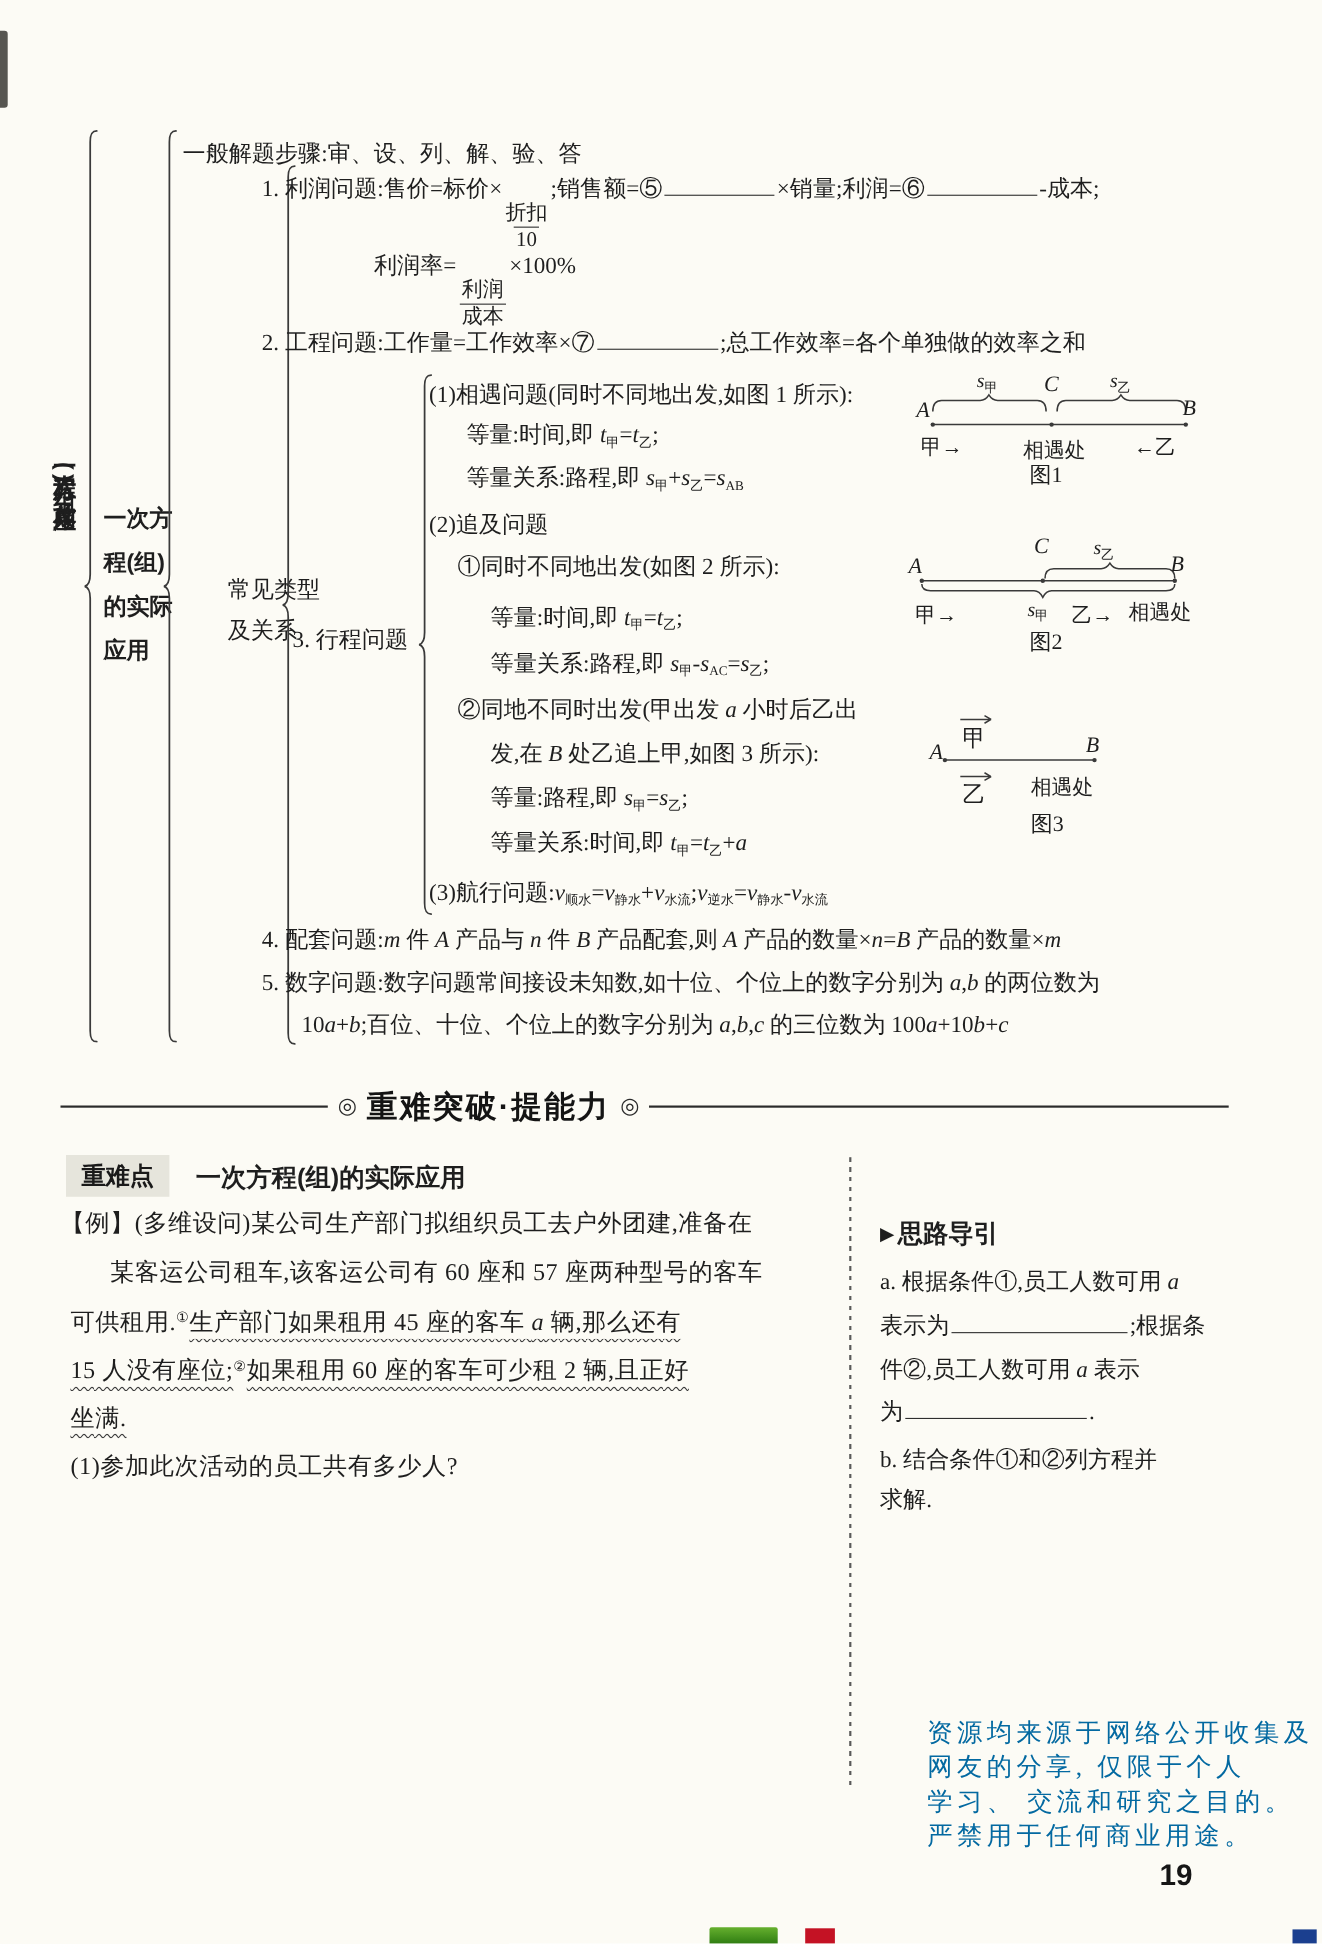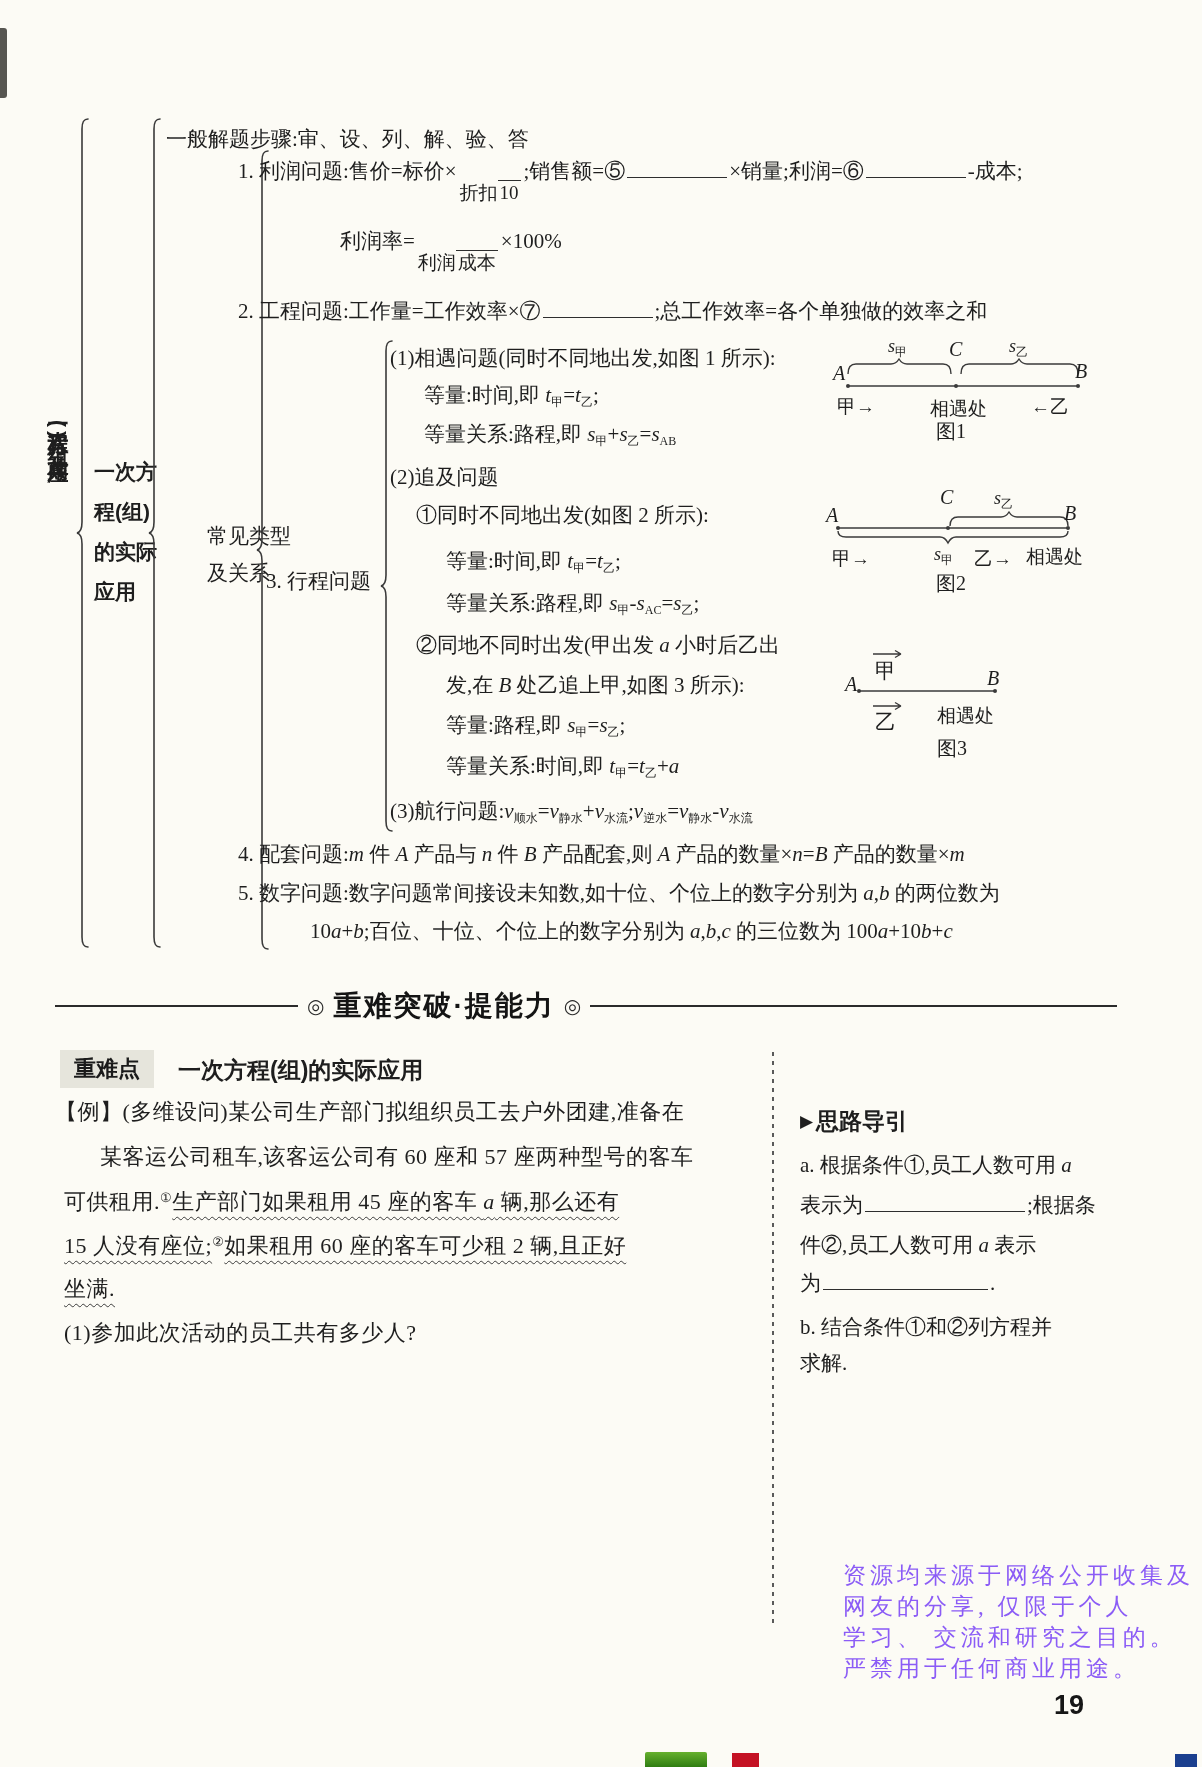--- a/index.html
+++ b/index.html
@@ -9,42 +9,42 @@
   .serif{font-family:"Liberation Serif","DejaVu Serif",serif;}
   .sansb{font-family:"Liberation Sans","DejaVu Sans",sans-serif;font-weight:700;}
   .t21{font-size:21px;line-height:27px;}
   .t20{font-size:20px;}
   .pre{white-space:pre-line;}
   .vert{writing-mode:vertical-rl;letter-spacing:2px;font-size:21px;height:235px;}
   .mv{font-family:"Liberation Serif","DejaVu Serif",serif;font-style:italic;}
   sub{font-size:12px;vertical-align:-4px;line-height:0;}
   sup{font-size:13px;vertical-align:7px;line-height:0;}
   .blank{display:inline-block;height:4px;border-bottom:1.6px solid #2e2e2e;margin:0 2px;}
-  .frac{display:inline-flex;flex-direction:row;align-items:center;font-size:19px;line-height:1.25;
+  .frac{display:inline-flex;flex-direction:column;align-items:center;font-size:19px;line-height:1.25;
         vertical-align:-1.1em;margin:0 3px;text-align:center;}
   .fd{border-top:1.6px solid #2e2e2e;padding:0 2px;}
   .wavy{text-decoration:underline;text-decoration-style:wavy;text-decoration-color:#3c3c3c;
         text-decoration-thickness:1px;text-underline-offset:7px;}
   .fig{position:absolute;}
   .fig svg{position:absolute;left:0;top:0;}
   .fl{font-size:18px;}
   .figlab{font-size:19px;}
   .cap{font-size:20px;}
   .hdr{display:flex;align-items:center;gap:9px;height:36px;}
   .hline{height:2px;background:#2b2b2b;}
   .ring{font-size:20px;color:#2b2b2b;line-height:1;}
   .hdrtitle{font-family:"Liberation Sans","DejaVu Sans",sans-serif;font-weight:700;
             font-size:28px;letter-spacing:2px;color:#141414;}
   .badge{background:#e6e5dc;font-family:"Liberation Sans","DejaVu Sans",sans-serif;
          font-weight:700;font-size:22px;padding:4px 14px;color:#1a1a1a;}
   .ex{font-size:22px;line-height:34px;letter-spacing:0.5px;}
   .gd{font-size:21px;line-height:28px;}
   .tri{font-size:17px;vertical-align:2px;margin-right:3px;}
   .vdot{width:2px;background:repeating-linear-gradient(to bottom,#5a5a5a 0 4px,transparent 4px 9px);}
-  .wm{font-size:23px;line-height:31px;letter-spacing:4px;color:#8b5cf6;}
+  .wm{font-size:23px;line-height:31px;letter-spacing:4px;color:#0369a1;}
   .brace path{stroke:#3a3a3a;stroke-width:1.6;fill:none;stroke-linecap:round;}
   .figsvg path,.figsvg line{stroke:#3a3a3a;stroke-width:1.4;fill:none;}
   .figsvg circle{fill:#3a3a3a;}
   .edge{background:#45443f;border-radius:0 3px 3px 0;opacity:.9;}
   .blk{position:absolute;}
 </style>
 </head>
 <body>
 
 <div class="page">
@@ -98,21 +98,21 @@
   <div class="abs serif t21" style="left:446px;top:548px;">等量:时间,即 <i class="mv">t</i><sub>甲</sub>=<i class="mv">t</i><sub>乙</sub>;</div>
   <div class="abs serif t21" style="left:446px;top:590px;">等量关系:路程,即 <i class="mv">s</i><sub>甲</sub>-<i class="mv">s</i><sub>AC</sub>=<i class="mv">s</i><sub>乙</sub>;</div>
   <div class="abs serif t21" style="left:416px;top:632px;">②同地不同时出发(甲出发 <i class="mv">a</i> 小时后乙出</div>
   <div class="abs serif t21" style="left:446px;top:672px;">发,在 <i class="mv">B</i> 处乙追上甲,如图 3 所示):</div>
   <div class="abs serif t21" style="left:446px;top:712px;">等量:路程,即 <i class="mv">s</i><sub>甲</sub>=<i class="mv">s</i><sub>乙</sub>;</div>
   <div class="abs serif t21" style="left:446px;top:753px;">等量关系:时间,即 <i class="mv">t</i><sub>甲</sub>=<i class="mv">t</i><sub>乙</sub>+<i class="mv">a</i></div>
   <div class="abs serif t21" style="left:390px;top:798px;">(3)航行问题:<i class="mv">v</i><sub>顺水</sub>=<i class="mv">v</i><sub>静水</sub>+<i class="mv">v</i><sub>水流</sub>;<i class="mv">v</i><sub>逆水</sub>=<i class="mv">v</i><sub>静水</sub>-<i class="mv">v</i><sub>水流</sub></div>
 
   <div class="abs serif t21" style="left:238px;top:841px;">4. 配套问题:<i class="mv">m</i> 件 <i class="mv">A</i> 产品与 <i class="mv">n</i> 件 <i class="mv">B</i> 产品配套,则 <i class="mv">A</i> 产品的数量×<i class="mv">n</i>=<i class="mv">B</i> 产品的数量×<i class="mv">m</i></div>
   <div class="abs serif t21" style="left:238px;top:880px;">5. 数字问题:数字问题常间接设未知数,如十位、个位上的数字分别为 <i class="mv">a</i>,<i class="mv">b</i> 的两位数为</div>
-  <div class="abs serif t21" style="left:274px;top:918px;margin-left:36px;">10<i class="mv">a</i>+<i class="mv">b</i>;百位、十位、个位上的数字分别为 <i class="mv">a</i>,<i class="mv">b</i>,<i class="mv">c</i> 的三位数为 100<i class="mv">a</i>+10<i class="mv">b</i>+<i class="mv">c</i></div>
+  <div class="abs serif t21" style="left:274px;top:918px;">10<i class="mv">a</i>+<i class="mv">b</i>;百位、十位、个位上的数字分别为 <i class="mv">a</i>,<i class="mv">b</i>,<i class="mv">c</i> 的三位数为 100<i class="mv">a</i>+10<i class="mv">b</i>+<i class="mv">c</i></div>
 
   <div class="fig" style="left:833px;top:338px;width:262px;height:104px;">
     <svg class="figsvg" width="262" height="104">
       <path d="M15 36 Q15 26 23 26 L58 26 Q63 26 66 21 Q69 26 74 26 L110 26 Q118 26 118 36"></path>
       <path d="M128 36 Q128 26 136 26 L178 26 Q183 26 186 21 Q189 26 194 26 L237 26 Q245 26 245 36"></path>
       <line x1="15" y1="48" x2="245" y2="48"></line>
       <circle cx="15" cy="48" r="2"></circle>
         <circle cx="123" cy="48" r="2"></circle>
         <circle cx="245" cy="48" r="2"></circle>
     </svg>

